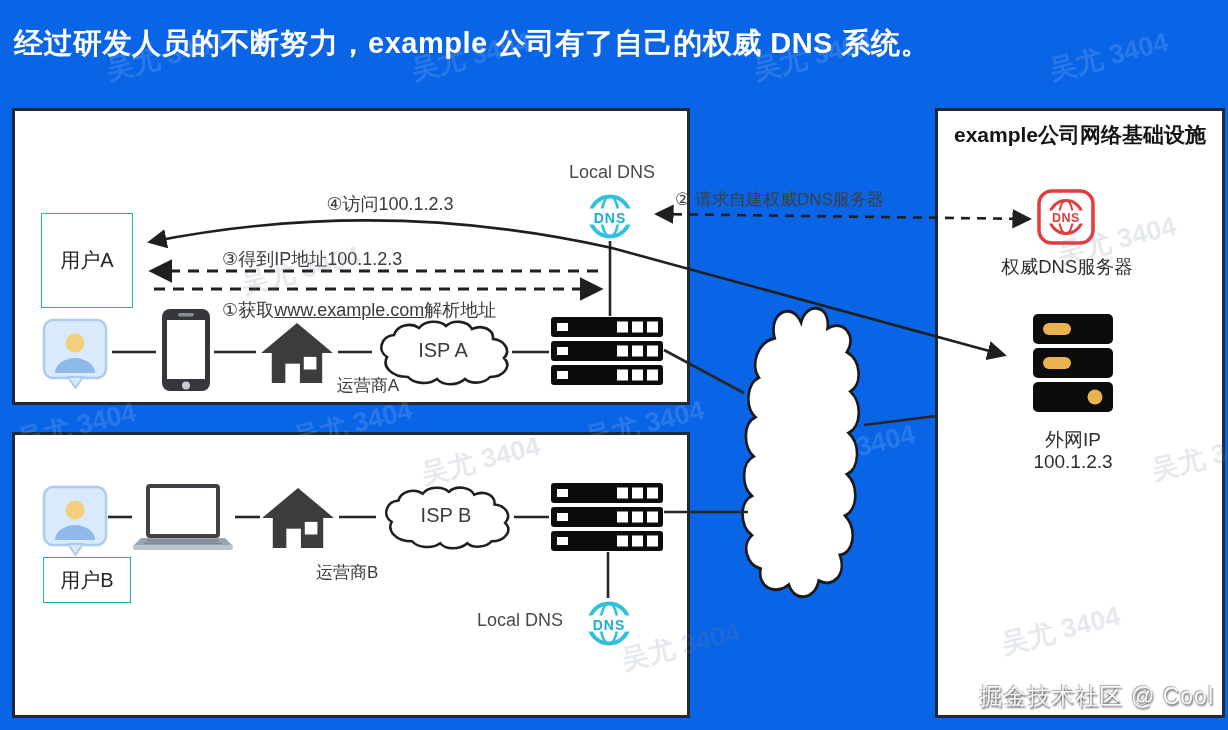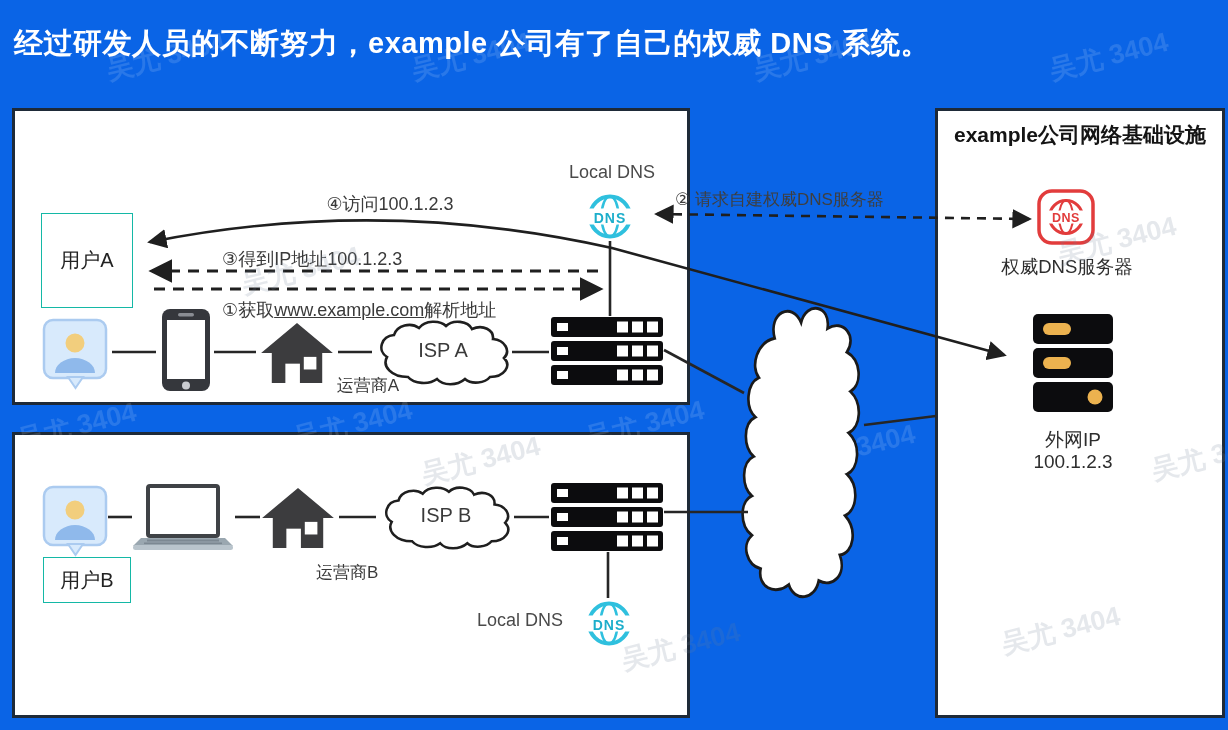--- a/index.html
+++ b/index.html
@@ -272,14 +272,15 @@
   <span class="wm wm-light" style="left:292px;top:406px;">吴尤 3404</span>
   <span class="wm wm-light" style="left:584px;top:406px;">吴尤 3404</span>
   <span class="wm wm-light" style="left:795px;top:430px;">吴尤 3404</span>
   <span class="wm wm-dark" style="left:240px;top:252px;">吴尤 3404</span>
   <span class="wm wm-dark" style="left:420px;top:442px;">吴尤 3404</span>
   <span class="wm wm-dark" style="left:620px;top:628px;">吴尤 3404</span>
   <span class="wm wm-dark" style="left:1056px;top:222px;">吴尤 3404</span>
   <span class="wm wm-dark" style="left:1150px;top:438px;">吴尤 3404</span>
   <span class="wm wm-dark" style="left:1000px;top:612px;">吴尤 3404</span>
 
+  <span class="credit">掘金技术社区 @ Cool</span>
 
 </div>
 
 </body></html>

